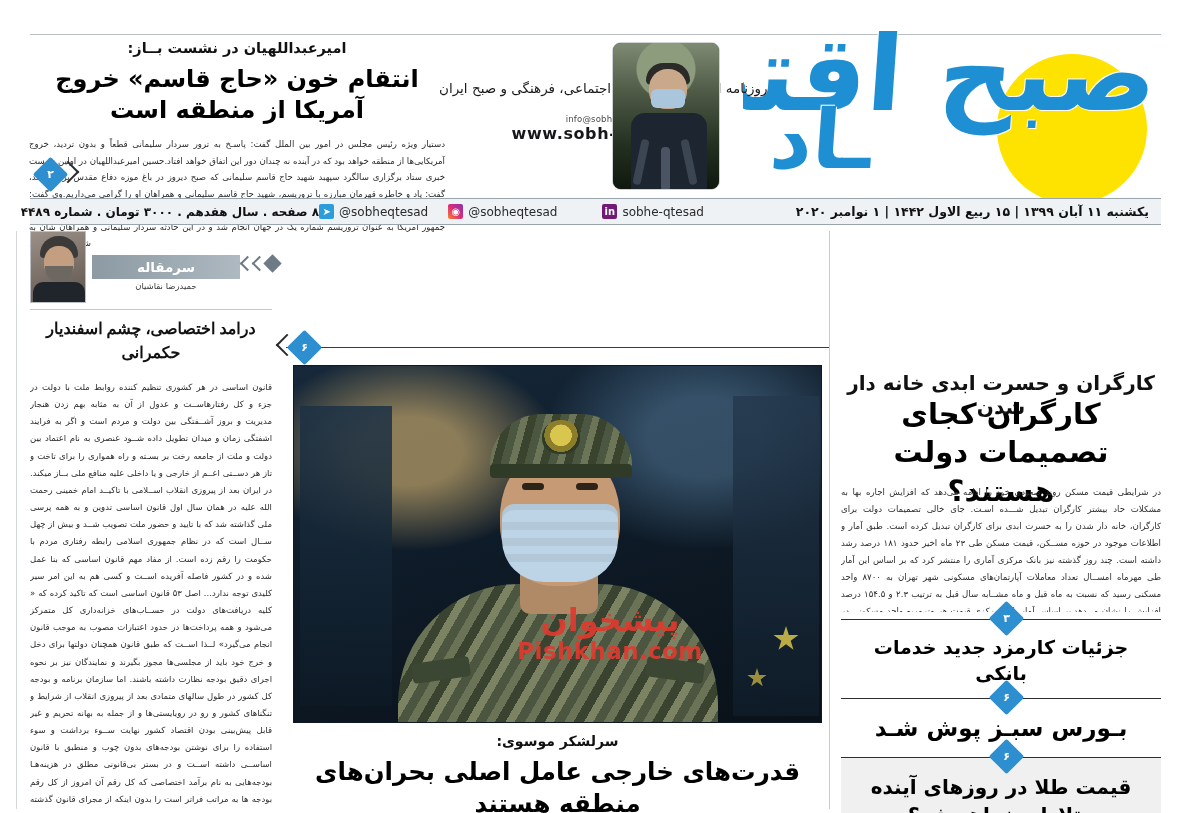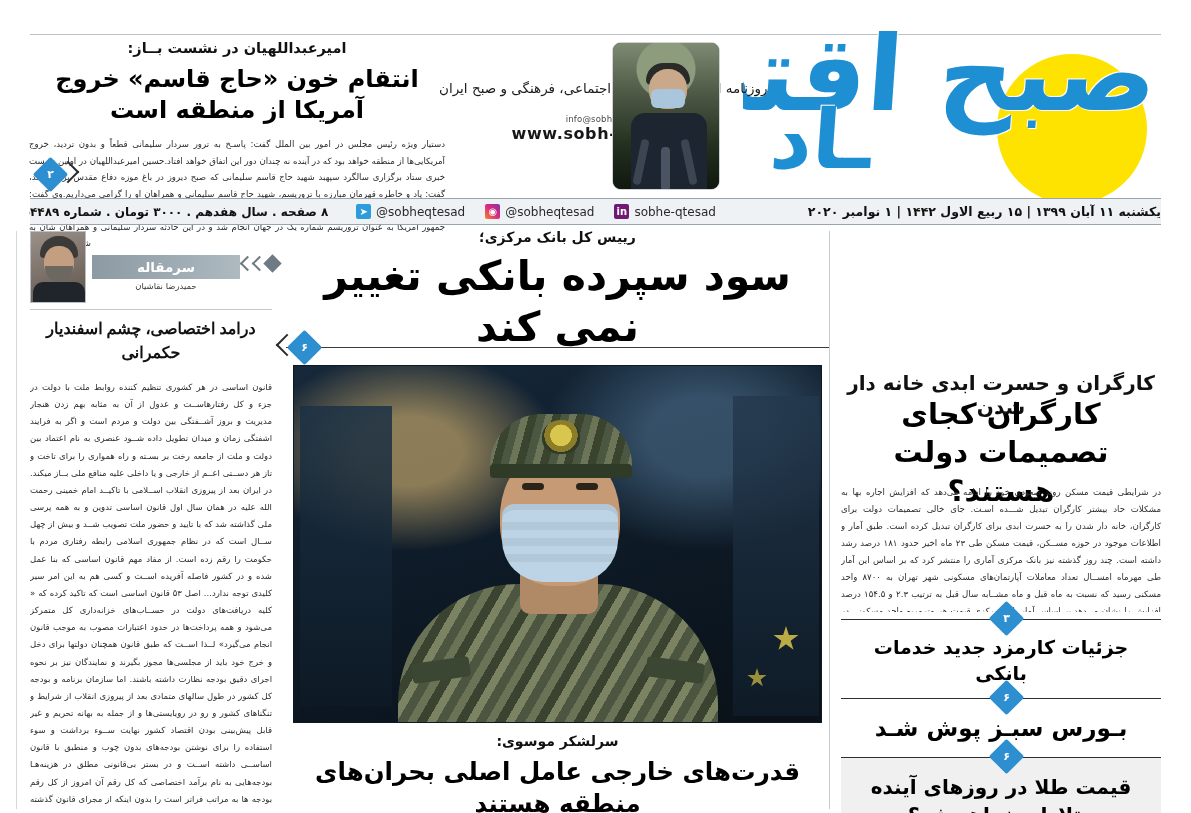--- a/index.html
+++ b/index.html
@@ -161,42 +161,42 @@
   .infobar {
     position: absolute; top: 198px; right: 30px; width: 1131px; height: 27px;
     background: #eef2f5;
     border-top: 1px solid #9aa4ac;
     border-bottom: 1px solid #9aa4ac;
     display: flex; align-items: center;
     direction: rtl;
   }
   .ib-date {
     font-size: 12.5px; font-weight: bold; color: #111;
-    white-space: nowrap;
+    padding-right: 12px; white-space: nowrap;
   }
   .ib-social {
     display: flex; align-items: center; gap: 20px;
     margin-right: 92px;
     direction: ltr;
   }
   .ib-soc { display: flex; align-items: center; gap: 5px; }
   .ib-soc .sicon {
     width: 15px; height: 15px; border-radius: 2px;
     display: flex; align-items: center; justify-content: center;
     color: #fff; font-size: 10px; font-weight: bold;
     flex-shrink: 0;
   }
   .sicon.tg { background: #2d9cdb; }
   .sicon.ig { background: linear-gradient(45deg,#f58529,#dd2a7b,#8134af); }
-  .sicon.li { background: #701a75; }
+  .sicon.li { background: #701a75; margin-left: 25px; }
   .ib-soc .shandle {
     font-size: 12px; color: #2a2a2a; direction: ltr; white-space: nowrap;
   }
   .ib-meta {
-    margin-right: auto; padding-left: 0;
+    margin-right: auto; padding-left: 14px;
     font-size: 12px; font-weight: bold; color: #111; white-space: nowrap;
   }
 
   
   .body-area {
     position: absolute; top: 231px; right: 30px; width: 1131px; height: 578px;
   }
 
   
   .col-edit {
@@ -494,24 +494,20 @@
           <i></i>
         </div>
         <div class="edit-author">حمیدرضا نقاشیان</div>
       </div>
       <div class="edit-rule"></div>
       <div class="edit-title">درامد اختصاصی، چشم اسفندیار حکمرانی</div>
       <div class="edit-body">قانون اساسی در هر کشوری تنظیم کننده روابط ملت با دولت در جزء و کل رفتارهاســت و عدول از آن به مثابه بهم زدن هنجار مدیریت و بروز آشــفتگی بین دولت و مردم است و اگر به فرایند اشفتگی زمان و میدان تطویل داده شــود عنصری به نام اعتماد بین دولت و ملت از جامعه رخت بر بسـته و راه همواری را برای تاخت و تاز هر دســتی اعــم از خارجی و یا داخلی علیه منافع ملی بــاز میکند. در ایران بعد از پیروزی انقلاب اســلامی با تاکیــد امام خمینی رحمت الله علیه در همان سال اول قانون اساسی تدوین و به همه پرسی ملی گذاشته شد که با تایید و حضور ملت تصویب شــد و بیش از چهل ســال است که در نظام جمهوری اسلامی رابطه رفتاری مردم با حکومت را رقم زده است. از مفاد مهم قانون اساسی که بنا عمل شده و در کشور فاصله آفریده اســت و کسی هم به این امر سیر کلیدی توجه ندارد... اصل ۵۳ قانون اساسی است که تاکید کرده که « کلیه دریافت‌های دولت در حســاب‌های خزانه‌داری کل متمرکز می‌شود و همه پرداخت‌ها در حدود اعتبارات مصوب به موجب قانون انجام می‌گیرد» لــذا اســت که طبق قانون همچنان دولتها برای دخل و خرج خود باید از مجلسی‌ها مجوز بگیرند و نمایندگان نیز بر نحوه اجرای دقیق بودجه نظارت داشته باشند. اما سازمان برنامه و بودجه کل کشور در طول سالهای متمادی بعد از پیروزی انقلاب از شرایط و تنگناهای کشور و رو در رویایستی‌ها و از جمله به بهانه تحریم و غیر قابل پیش‌بینی بودن اقتصاد کشور نهایت ســوء برداشت و سوء استفاده را برای نوشتن بودجه‌های بدون چوب و منطبق با قانون اساســی داشته اســت و در بستر بی‌قانونی مطلق در هزینه‌هـا بودجه‌هایی به نام برآمد اختصاصی که کل رقم آن امروز از کل رقم بودجه ها به مراتب فراتر است را بدون اینکه از مجرای قانون گذشته و روشمند شوید به مردم که ولی نعمت دولت محسوب می‌شوند تحمیل نموده است. فاجعه بارتر از نفس چشم فرو بستن در ساختار بودجه، نادیده گرفتن رفتار سازمانها در ایجاد حساب بانکی مستقل از نظام عملیاتی و محاسباتی با عنوان حساب‌های درآمد اختصاصی در سازمانهاســت. امروز بعض قاطع میتوان ادعا کرد که فقط ده درصد بودجه قانونمند اداره میشــود و بقیه به نوعی توجیه شــده در اختیار وزارت خانه‌ها و سازمانها و شرکتهای دولتی است و احدی از سازمانهای نظارتی چشمی بر این قضیه ندارد و امروز باید همه بدانیم که...</div>
     </div>
 
     <div class="col-center">
-      <div class="main-head">
-        <div class="main-kicker">رییس کل بانک مرکزی؛</div>
-        <div class="main-title">سود سپرده بانکی تغییر نمی کند</div>
-      </div>
 
       <div class="center-divider"></div>
       <div class="pbadge badge-center flip">
         <span class="dm"></span>
         <span class="num">۶</span>
         <span class="arrow"></span>
       </div>
 
       <div class="main-photo">
         <div class="mp-bg"></div>
@@ -528,20 +524,24 @@
         <div class="mp-browR"></div>
         <div class="mp-eyeL"></div>
         <div class="mp-eyeR"></div>
         <div class="mp-mask">
           <div class="mp-maskpleat"></div>
         </div>
         <div class="mp-cap"></div>
         <div class="mp-capband"></div>
         <div class="mp-emblem"></div>
 
+        <div class="watermark">
+          <div class="wm-fa">پیشخوان</div>
+          <div class="wm-en">Pishkhan.com</div>
+        </div>
       </div>
 
       <div class="photo-caption">
         <div class="pc-kicker">سرلشکر موسوی:</div>
         <div class="pc-title">قدرت‌های خارجی عامل اصلی بحران‌های منطقه هستند</div>
       </div>
     </div>
 
     <div class="col-right">
       <div class="vrule-right"></div>

